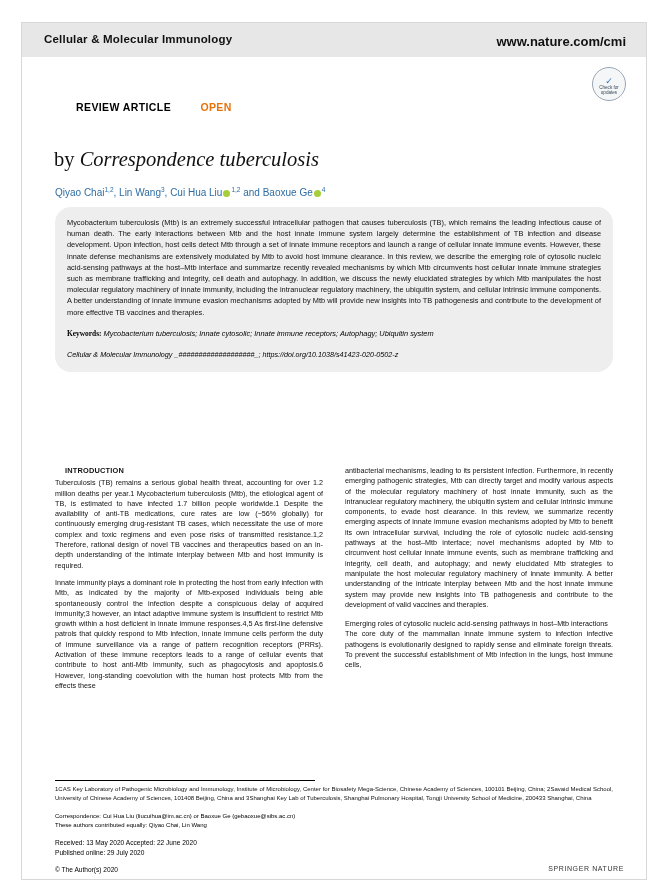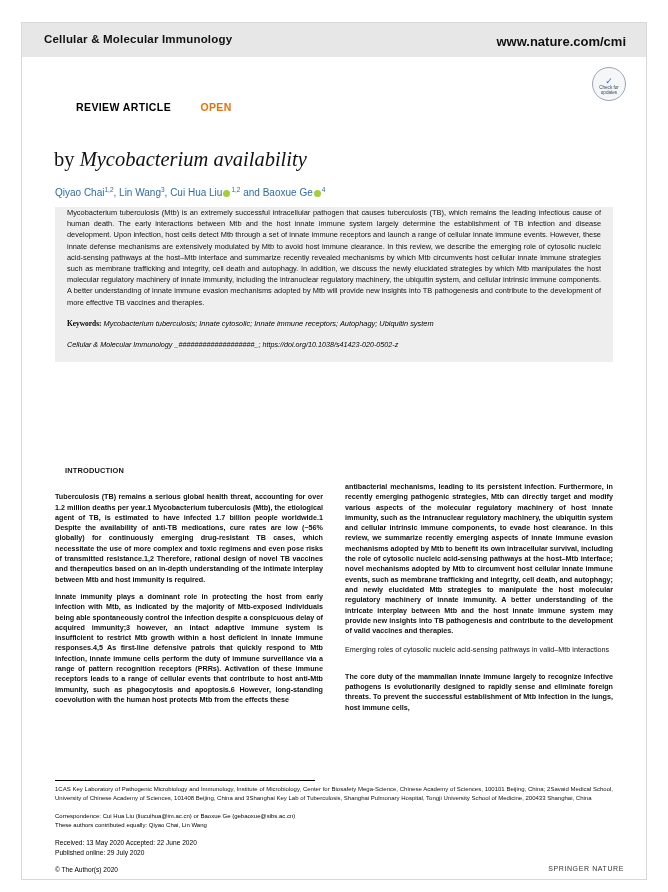--- a/index.html
+++ b/index.html
@@ -131,22 +131,23 @@
     top: 1px;
     margin: 0 1px;
   }
   
   .abstract-box {
     position: absolute;
     left: 33px;
     top: 184px;
     width: 558px;
     background: #eeeeee;
-    padding: 0 12px 12px 12px;
-    box-sizing: border-box;
+    padding: 10px 12px 12px 12px;
+    box-sizing: border-box;
+    border-radius: 16px;
   }
   .abstract-text {
     font-size: 7.4px;
     line-height: 11.2px;
     text-align: justify;
     color: #111;
   }
   .keywords {
     margin-top: 10px;
     font-size: 7.4px;
@@ -186,22 +187,21 @@
     margin-bottom: 2px;
     margin-left: 10px;
   }
   .sub-head {
     font-size: 7.2px;
     line-height: 10.3px;
     margin-top: 9px;
     color: #111;
   }
   .col p {
-    margin: 16px 0 0 0;
-    font-weight: bold;
+    margin: 0 0 0 0;
   }
   .col p + p { text-indent: 0; margin-top: 0; }
   
   .foot-rule {
     position: absolute;
     left: 33px;
     top: 757px;
     width: 260px;
     height: 1px;
     background: #000;
@@ -271,21 +271,21 @@
       <span>Check for updates</span>
     </div>
 
     <div class="artline">
       <span>REVIEW ARTICLE</span>
       <span class="open">OPEN</span>
     </div>
 
     <div class="title">
       <br>
-      <span>by </span><em>Mycobacterium availability</em>
+      <span>by </span><em>Correspondence tuberculosis</em>
     </div>
 
     <div class="authors">
       <span>Qiyao Chai<span class="sup">1,2</span></span>,
       <span>Lin Wang<span class="sup">3</span></span>,
       <span>Cui Hua Liu<span class="orcid"></span><span class="sup">1,2</span></span> and
       <span>Baoxue Ge<span class="orcid"></span><span class="sup">4</span></span>
     </div>
 
     <div class="abstract-box">
@@ -298,22 +298,22 @@
     </div>
 
     <div class="body">
       <div class="col left">
         <div class="sec-head">INTRODUCTION</div>
         <p>Tuberculosis (TB) remains a serious global health threat, accounting for over 1.2 million deaths per year.1 Mycobacterium tuberculosis (Mtb), the etiological agent of TB, is estimated to have infected 1.7 billion people worldwide.1 Despite the availability of anti-TB medications, cure rates are low (~56% globally) for continuously emerging drug-resistant TB cases, which necessitate the use of more complex and toxic regimens and even pose risks of transmitted resistance.1,2 Therefore, rational design of novel TB vaccines and therapeutics based on an in-depth understanding of the intimate interplay between Mtb and host immunity is required.</p>
         <p style="margin-top:7px">Innate immunity plays a dominant role in protecting the host from early infection with Mtb, as indicated by the majority of Mtb-exposed individuals being able spontaneously control the infection despite a conspicuous delay of acquired immunity;3 however, an intact adaptive immune system is insufficient to restrict Mtb growth within a host deficient in innate immune responses.4,5 As first-line defensive patrols that quickly respond to Mtb infection, innate immune cells perform the duty of immune surveillance via a range of pattern recognition receptors (PRRs). Activation of these immune receptors leads to a range of cellular events that contribute to host anti-Mtb immunity, such as phagocytosis and apoptosis.6 However, long-standing coevolution with the human host protects Mtb from the effects these</p>
       </div>
       <div class="col right">
         <p>antibacterial mechanisms, leading to its persistent infection. Furthermore, in recently emerging pathogenic strategies, Mtb can directly target and modify various aspects of the molecular regulatory machinery of host innate immunity, such as the intranuclear regulatory machinery, the ubiquitin system and cellular intrinsic immune components, to evade host clearance. In this review, we summarize recently emerging aspects of innate immune evasion mechanisms adopted by Mtb to benefit its own intracellular survival, including the role of cytosolic nucleic acid-sensing pathways at the host–Mtb interface; novel mechanisms adopted by Mtb to circumvent host cellular innate immune events, such as membrane trafficking and integrity, cell death, and autophagy; and newly elucidated Mtb strategies to manipulate the host molecular regulatory machinery of innate immunity. A better understanding of the intricate interplay between Mtb and the host innate immune system may provide new insights into TB pathogenesis and contribute to the development of valid vaccines and therapies.</p>
-        <div class="sub-head">Emerging roles of cytosolic nucleic acid-sensing pathways in valid–Mtb interactions</div>
-        <p>The core duty of the mammalian innate immune largely to recognize infective pathogens is evolutionarily designed to rapidly sense and eliminate foreign threats. To prevent the successful establishment of Mtb infection in the lungs, host immune cells,</p>
+        <div class="sub-head">Emerging roles of cytosolic nucleic acid-sensing pathways in host–Mtb interactions</div>
+        <p>The core duty of the mammalian innate immune system to infection infective pathogens is evolutionarily designed to rapidly sense and eliminate foreign threats. To prevent the successful establishment of Mtb infection in the lungs, host immune cells,</p>
       </div>
     </div>
 
     <div class="foot-rule"></div>
     <div class="affil">1CAS Key Laboratory of Pathogenic Microbiology and Immunology, Institute of Microbiology, Center for Biosafety Mega-Science, Chinese Academy of Sciences, 100101 Beijing, China; 2Savaid Medical School, University of Chinese Academy of Sciences, 101408 Beijing, China and 3Shanghai Key Lab of Tuberculosis, Shanghai Pulmonary Hospital, Tongji University School of Medicine, 200433 Shanghai, China</div>
     <div class="corr">Correspondence: Cui Hua Liu (liucuihua@im.ac.cn) or Baoxue Ge (gebaoxue@sibs.ac.cn)</div>
     <div class="contrib">These authors contributed equally: Qiyao Chai, Lin Wang</div>
     <div class="dates">
       <div>Received: 13 May 2020 Accepted: 22 June 2020</div>
       <div>Published online: 29 July 2020</div>

